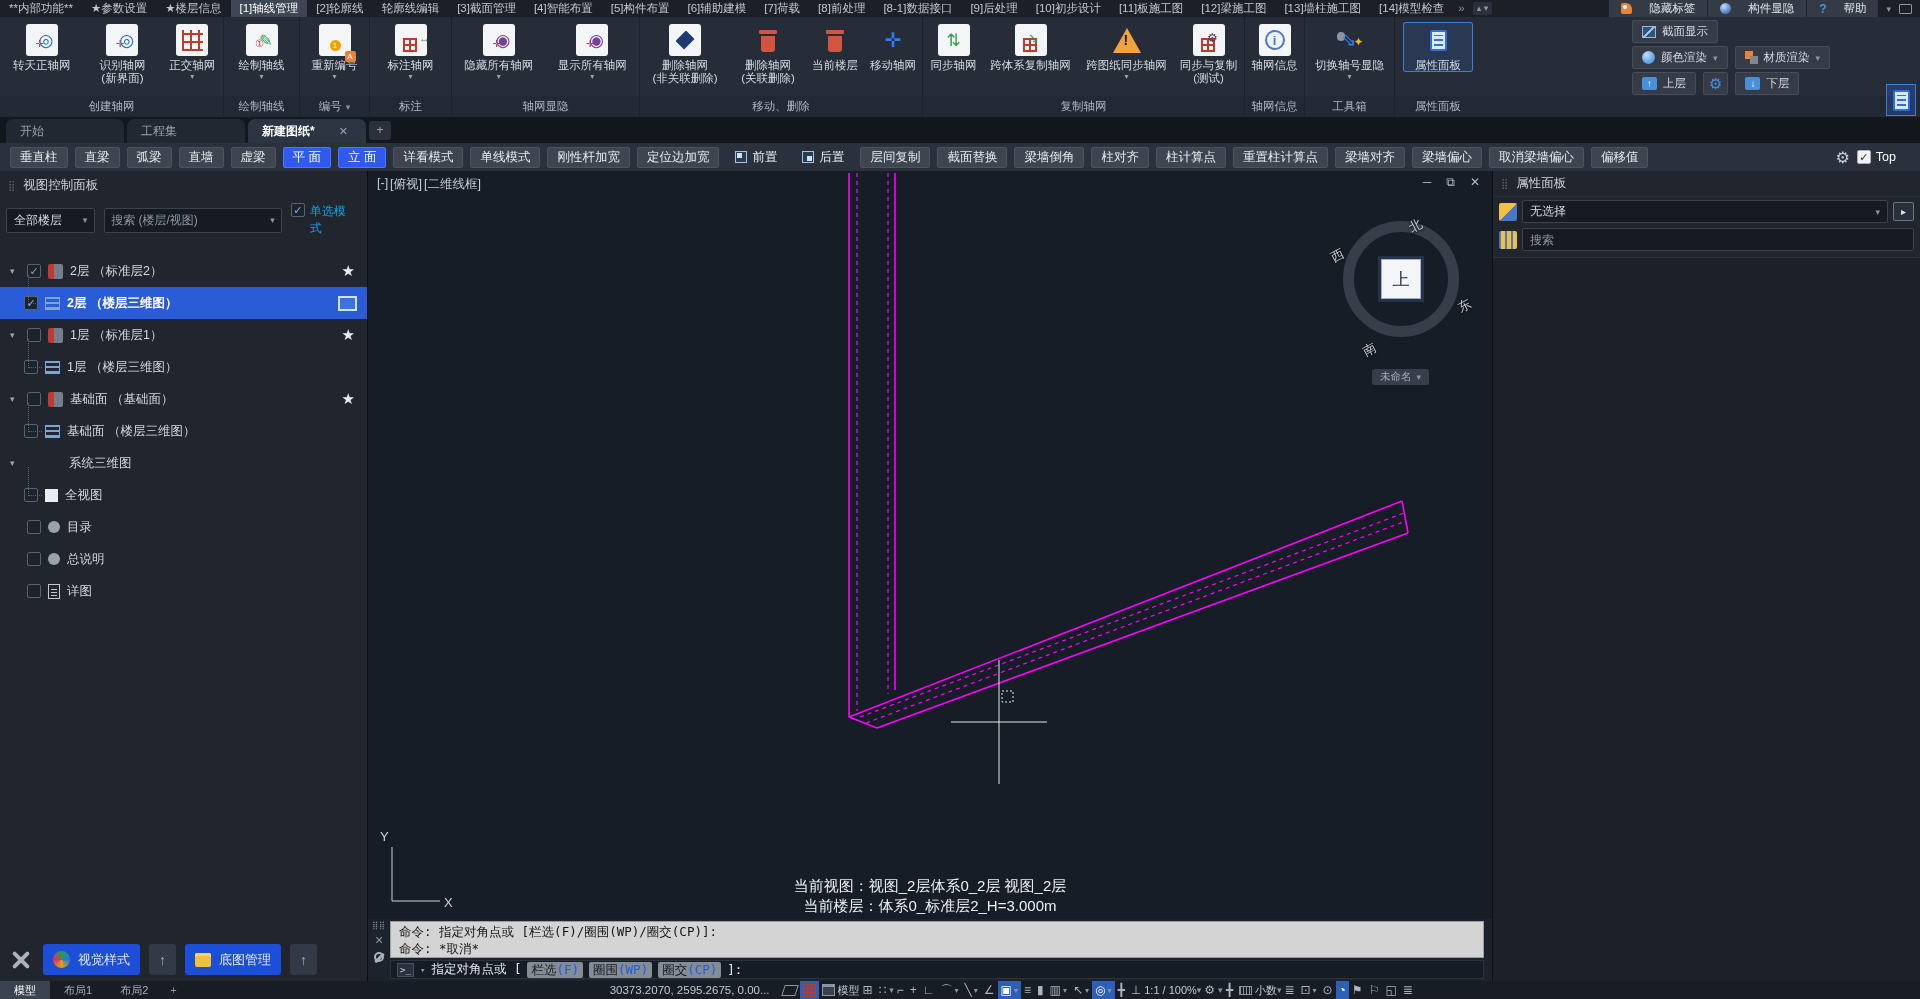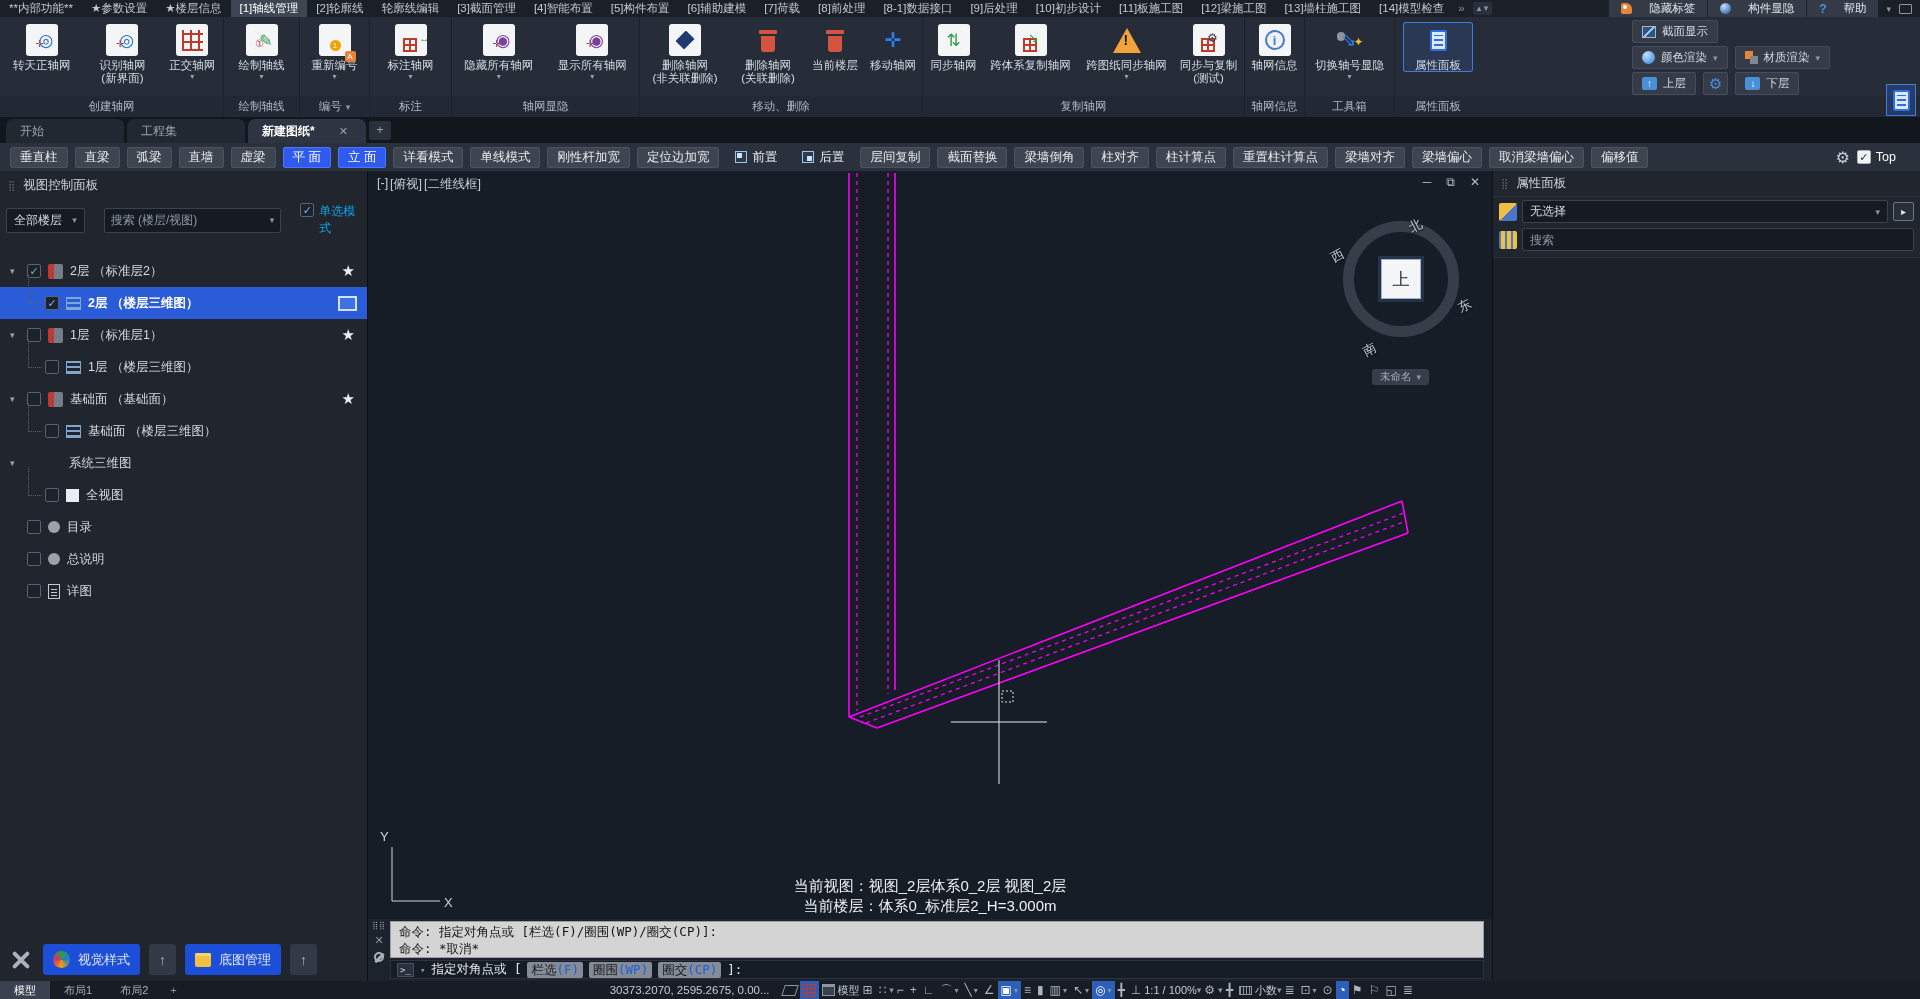--- a/index.html
+++ b/index.html
@@ -120,34 +120,34 @@
 .chk.on::after{content:"✓";font-size:11px;color:#e8edf4}
 .chk.blue::after{color:#7fb0ff}
 .chk.gray::after{color:#9aa2ad}
 .chk.white{background:#f0f2f5;border-color:#aab2bd}
 .chk.white::after{color:#1d232c}
 
 
 .leftpanel{position:absolute;top:171px;left:0;width:368px;height:810px;background:#20252e;border-right:1px solid #0c0f15}
 .lp-title{height:28px;display:flex;align-items:center;gap:7px;padding:0 8px;color:#cfd5dd;font-size:12.5px}
 .grip{color:#5c6470;letter-spacing:1px;font-size:10px}
-.lp-filters{display:flex;gap:19px;padding:4px 6px 8px;align-items:center}
+.lp-filters{display:flex;gap:9px;padding:4px 6px 8px;align-items:center}
 .select{background:#161b23;border:1px solid #3a424e;border-radius:2px;height:25px;
   display:flex;align-items:center;justify-content:space-between;padding:0 7px;color:#d6dbe2;font-size:12px}
 .sel-floor{width:90px}
 .combo{flex:1;background:#161b23;border:1px solid #3a424e;border-radius:2px;height:25px;
   display:flex;align-items:center;padding:0 6px;gap:4px}
 .combo input{flex:1;background:transparent;border:0;outline:0;color:#d6dbe2;font-size:12px;font-family:inherit}
 .combo input::placeholder{color:#8d95a1}
 .caret{color:#8d95a1;font-size:9px}
 .singlesel{display:flex;align-items:flex-start;gap:5px;font-size:12px;color:#0ea5e9;padding-right:4px}
 .lp-tree{padding-top:10px;font-size:12.5px}
 .trow{height:32px;display:flex;align-items:center;gap:7px;padding-left:10px;position:relative;color:#d6dbe2}
 .trow .exp{width:10px;color:#9aa2ad;font-size:9px;flex:none}
-.trow.child{padding-left:45px}
+.trow.child{padding-left:24px}
 .trow.child::before{content:"";position:absolute;left:28px;top:-12px;width:13px;height:28px;
   border-left:1px dotted #5a6270;border-bottom:1px dotted #5a6270}
 .trow.selected{background:#2a5cd8;color:#fff;font-weight:bold}
 .ic-floor{width:15px;height:15px;flex:none;border-radius:2px;
   background:linear-gradient(90deg,#c03a34 0 6px,#747e8a 6px)}
 .ic-3d{width:15px;height:13px;flex:none;border:1px solid #7fa7d6;
   background:repeating-linear-gradient(0deg,#7fa7d6 0 2px,transparent 2px 5px)}
 .ic-sq{width:13px;height:13px;background:#e9edf2;flex:none}
 .ic-circle{width:12px;height:12px;border-radius:50%;background:#9aa2ac;flex:none}
 .ic-page{width:12px;height:15px;border:1px solid #c3cad4;flex:none;position:relative}

